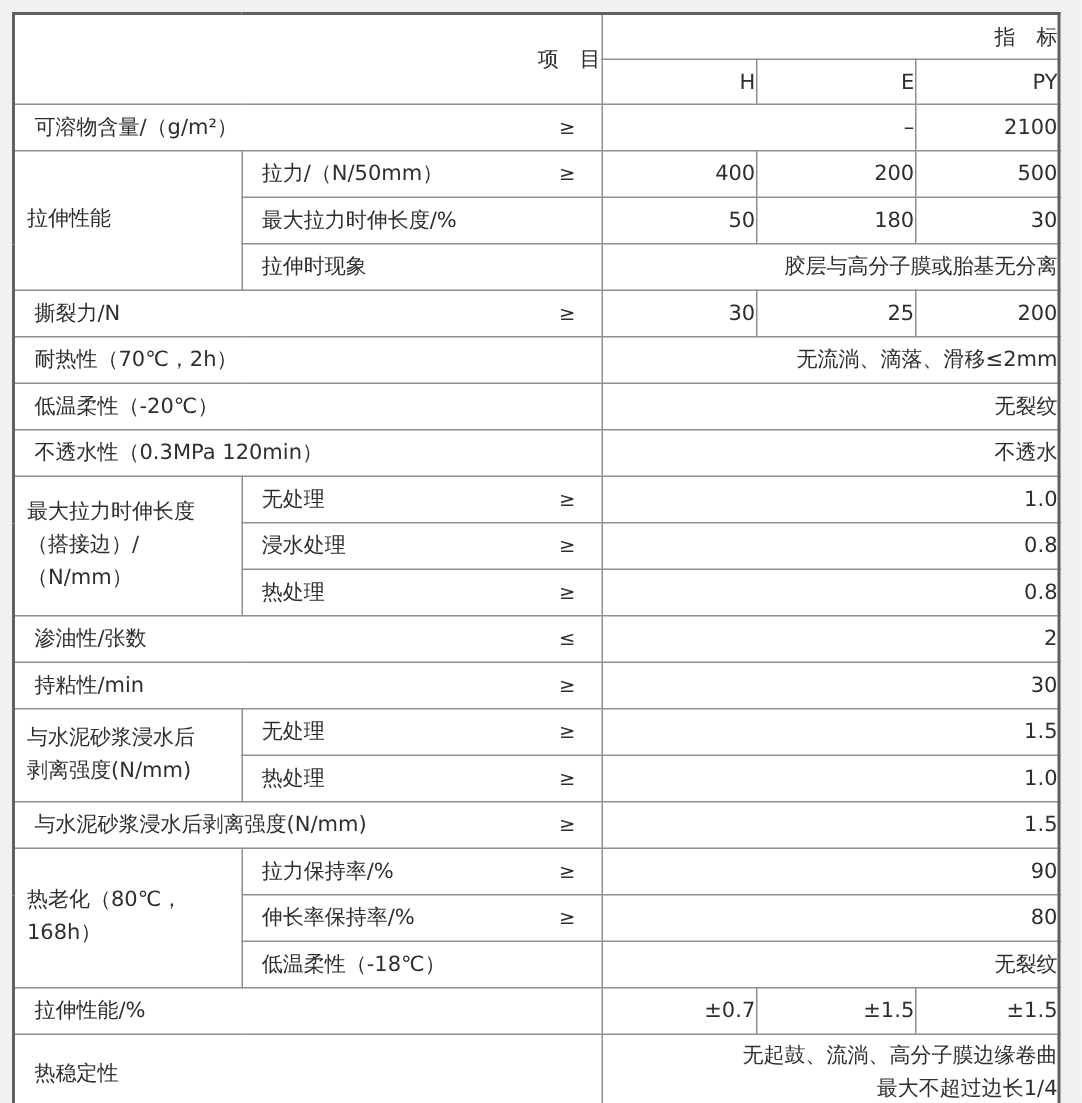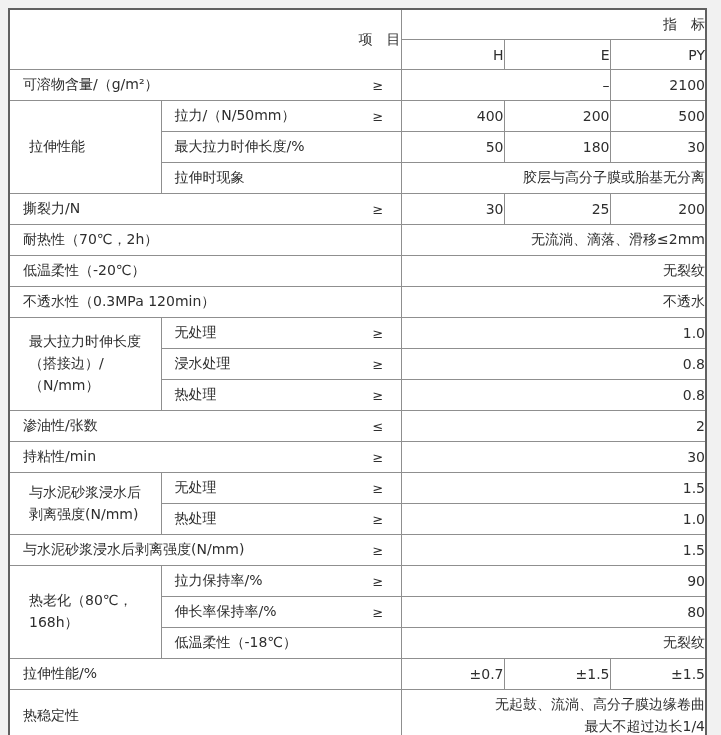--- a/index.html
+++ b/index.html
@@ -34,21 +34,21 @@
   .lblflex{
     display:flex;
     justify-content:space-between;
     align-items:center;
     padding:2px 17px 2px 13px;
   }
   .lblflex .t{ text-align:left; }
   .sg{ font-size:13px; color:#2e2e2e; }
   .grp{
     text-align:left;
-    padding:2px 6px 2px 19px;
+    padding:2px 6px 2px 8px;
     white-space:pre-line;
     line-height:1.55;
   }
   .pre{ white-space:pre-line; line-height:1.55; }
 </style>
 </head>
 <body>
 
 <div class="table-wrap">
 <table>

